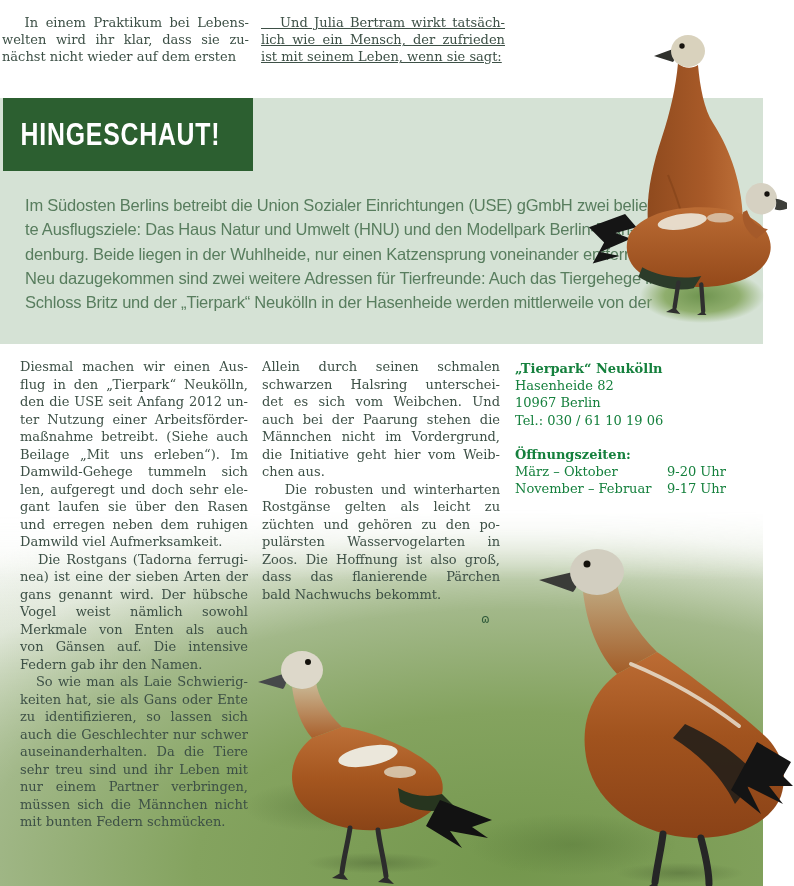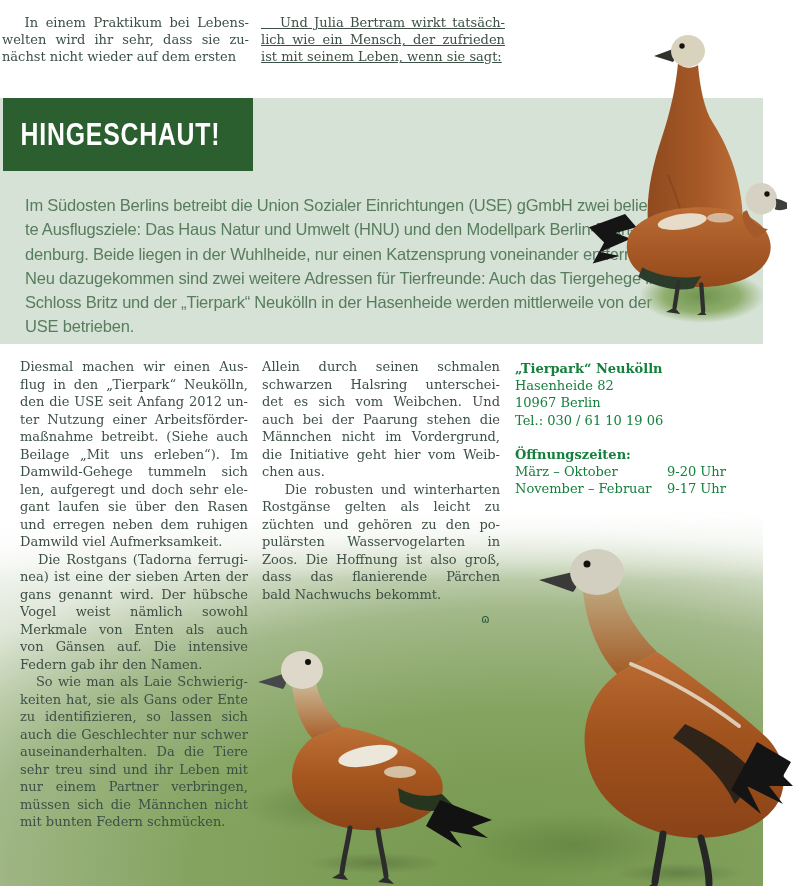--- a/index.html
+++ b/index.html
@@ -51,40 +51,39 @@
     background:radial-gradient(closest-side,#6f9450 0%,#8fae6d 45%,rgba(160,190,130,0) 75%);}
   svg{display:block;}
 </style>
 </head>
 <body>
 
 <div class="page">
 
   <div class="abs toptext para" style="left:2px;top:2px;width:247px;">
       <div class="tline">&nbsp;&nbsp;&nbsp;In einem Praktikum bei Lebens-</div>
-      <div class="tline">welten wird ihr sehr, dass sie zu-</div>
+      <div class="tline">welten wird ihr klar, dass sie zu-</div>
       <div class="tline">nächst nicht wieder auf dem ersten</div>
     </div>
   <div class="abs toptext para" style="left:261px;top:2px;width:244px;text-decoration:underline;">
       <div class="tline">&nbsp;&nbsp;&nbsp;Und Julia Bertram wirkt tatsäch-</div>
       <div class="tline">lich wie ein Mensch, der zufrieden</div>
       <div class="tline">ist mit seinem Leben, wenn sie sagt:</div>
     </div>
 
   <div class="abs panel"></div>
   <div class="abs banner">
     <span class="banner-title">HINGESCHAUT!</span>
   </div>
   <div class="abs intro para">
       <div class="tline">Im Südosten Berlins betreibt die Union Sozialer Einrichtungen (USE) gGmbH zwei belieb-</div>
       <div class="tline">te Ausflugsziele: Das Haus Natur und Umwelt (HNU) und den Modellpark Berlin-Bran-</div>
       <div class="tline">denburg. Beide liegen in der Wuhlheide, nur einen Katzensprung voneinander entfernt.</div>
       <div class="tline">Neu dazugekommen sind zwei weitere Adressen für Tierfreunde: Auch das Tiergehege im</div>
       <div class="tline">Schloss Britz und der „Tierpark“ Neukölln in der Hasenheide werden mittlerweile von der</div>
-      <div class="tline">USE betrieben.</div>
     </div>
 
   <div class="abs photo-bottom">
     <div class="grass"></div>
     <div class="shadow" style="left:290px;top:340px;width:170px;height:26px;"></div>
     <div class="shadow" style="left:600px;top:350px;width:160px;height:26px;"></div>
   </div>
 
   <svg class="abs" style="left:250px;top:618px;" width="250" height="255" viewBox="0 0 250 255">
     <defs>

